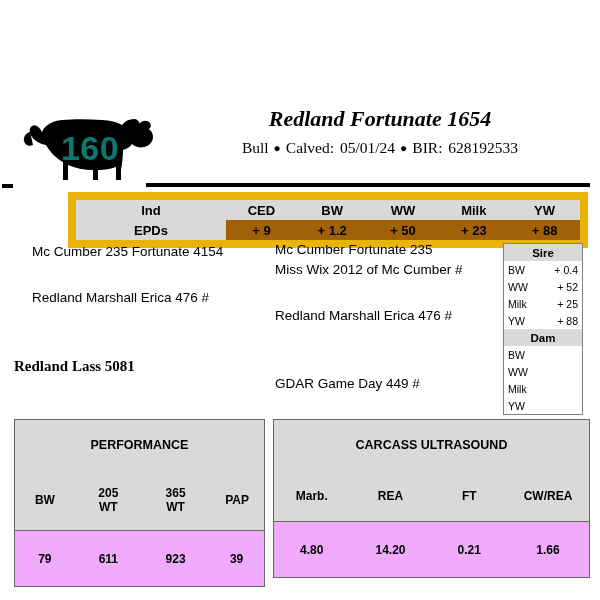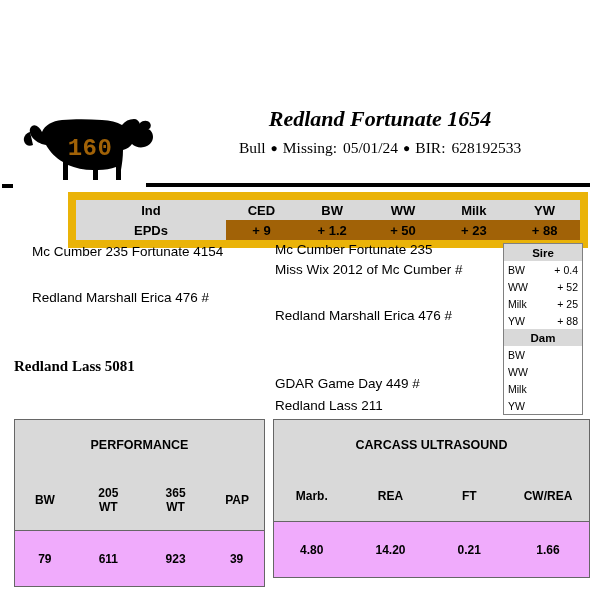--- a/index.html
+++ b/index.html
@@ -34,24 +34,24 @@
   #lot-badge svg { display: block; width: 140px; height: 76px; }
   #lot-number {
     position: absolute;
     left: 18px;
     top: 6px;
     width: 140px;
     height: 76px;
     display: flex;
     align-items: center;
     justify-content: center;
-    color: #a16207;
-    font-family: Liberation Mono, monospace;
-    font-weight: bold;
-    font-size: 24px;
+    color: #0f766e;
+    font-family: Liberation Sans, sans-serif;
+    font-weight: bold;
+    font-size: 34px;
     letter-spacing: 0.5px;
     padding-left: 4px;
     box-sizing: border-box;
     text-shadow: 0 0 1px #000;
   }
   #title-block {
     position: absolute;
     left: 170px;
     top: 0px;
     width: 420px;
@@ -222,21 +222,21 @@
         C17,14 21,16 24,22 Z"></path>
       <path fill="#000000" d="M12,22 C8,23 5,27 6,31 C7,35 11,37 15,35 L12,22 Z"></path>
       <path fill="#000000" d="M122,13 C125,10 130,10 132,13 C134,16 132,20 128,20 C124,20 121,17 122,13 Z"></path>
     </svg>
   </div>
   <div id="lot-number">160</div>
 
   <div id="title-block">
     <div id="animal-name">Redland Fortunate 1654</div>
     <div id="animal-subline">
-      <span>Bull</span><span class="sep">●</span><span class="lbl">Missing:</span>&nbsp;<span>05/01/24</span><span class="sep">●</span><span class="lbl">BIR:</span>&nbsp;<span>628192533</span>
+      <span>Bull</span><span class="sep">●</span><span class="lbl">Calved:</span>&nbsp;<span>05/01/24</span><span class="sep">●</span><span class="lbl">BIR:</span>&nbsp;<span>628192533</span>
     </div>
   </div>
 
   <div id="header-rule"></div>
   <div id="left-tick"></div>
 </div>
 
 <div id="epd-table">
   <table>
     <colgroup>
@@ -273,21 +273,20 @@
   <div class="ped" style="left:32px; top:8px;">Mc Cumber 235 Fortunate 4154</div>
   <div class="ped" style="left:32px; top:54px;">Redland Marshall Erica 476 #</div>
 
   <div class="ped" style="left:275px; top:6px;">Mc Cumber Fortunate 235</div>
   <div class="ped" style="left:275px; top:26px;">Miss Wix 2012 of Mc Cumber #</div>
   <div class="ped" style="left:275px; top:72px;">Redland Marshall Erica 476 #</div>
 
   <div class="ped bold-serif" style="left:14px; top:122px;">Redland Lass 5081</div>
 
   <div class="ped" style="left:275px; top:140px;">GDAR Game Day 449 #</div>
-  <div class="ped" style="left:275px; top:162px;">Redland Lass 211</div>
 </div>
 
 <div id="sire-dam-box">
   <table>
     <tbody>
       <tr>
         <td class="sect" colspan="2">Sire</td>
       </tr>
       <tr>
         <td class="k">BW</td>

